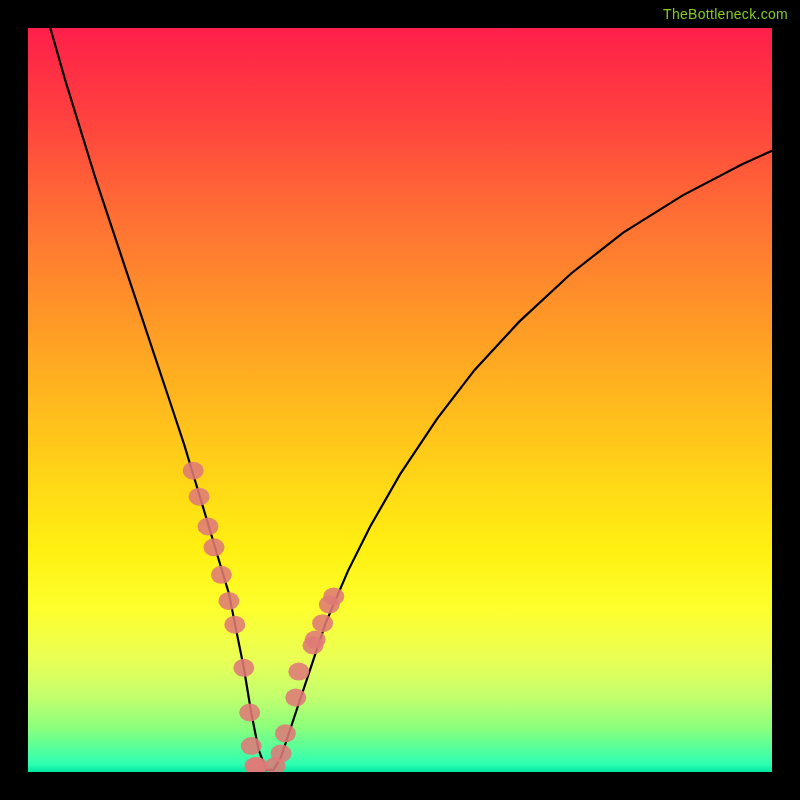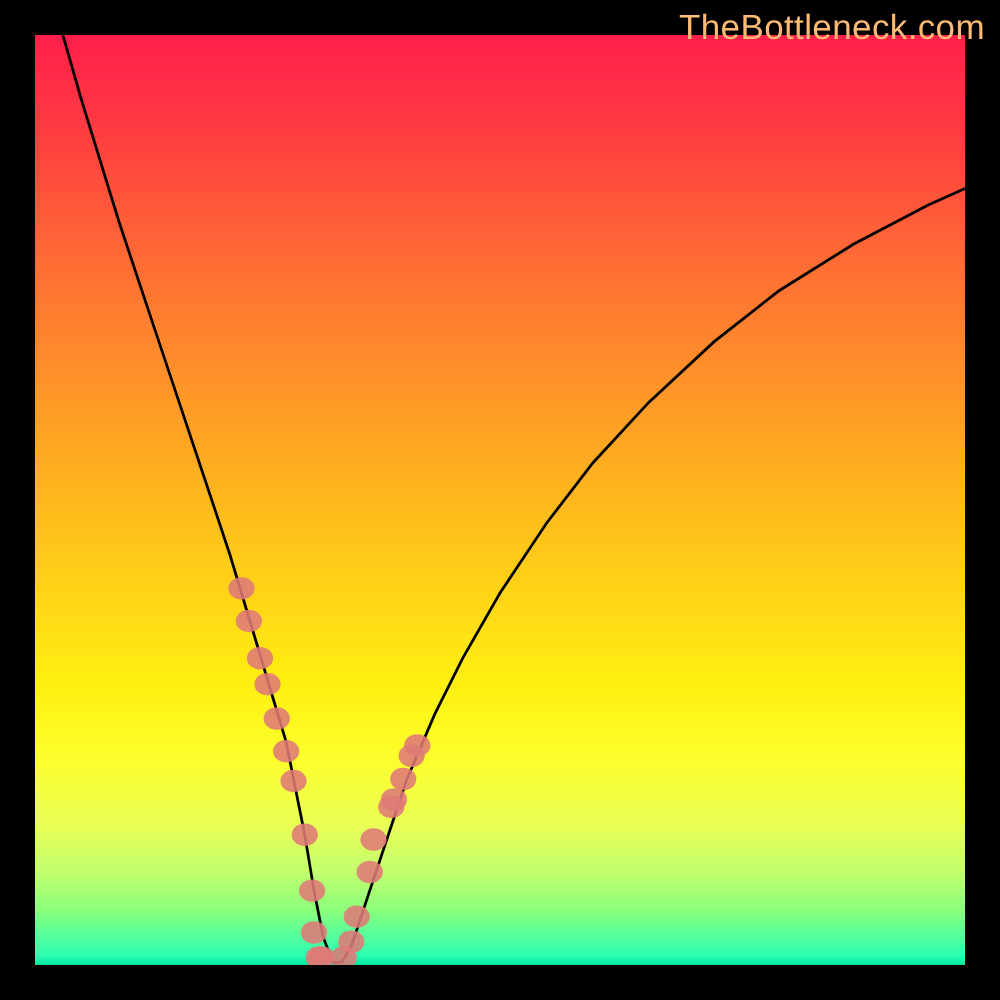--- a/index.html
+++ b/index.html
@@ -29,22 +29,22 @@
       #e9ff56 85%,
       #c2ff6e 90%,
       #8cff7c 94%,
       #2dffb3 99%,
       #00e59f 100%);
   }
   .watermark {
     position: absolute;
     top: 6px;
     right: 12px;
-    color: #fdba74;
-    font-size: 28px;
+    color: #84cc16;
+    font-size: 14px;
     font-weight: 500;
     letter-spacing: 0.3px;
     text-align: center;
   }
   svg.plot {
     position: absolute;
     left: 0;
     top: 0;
     width: 744px;
     height: 744px;

